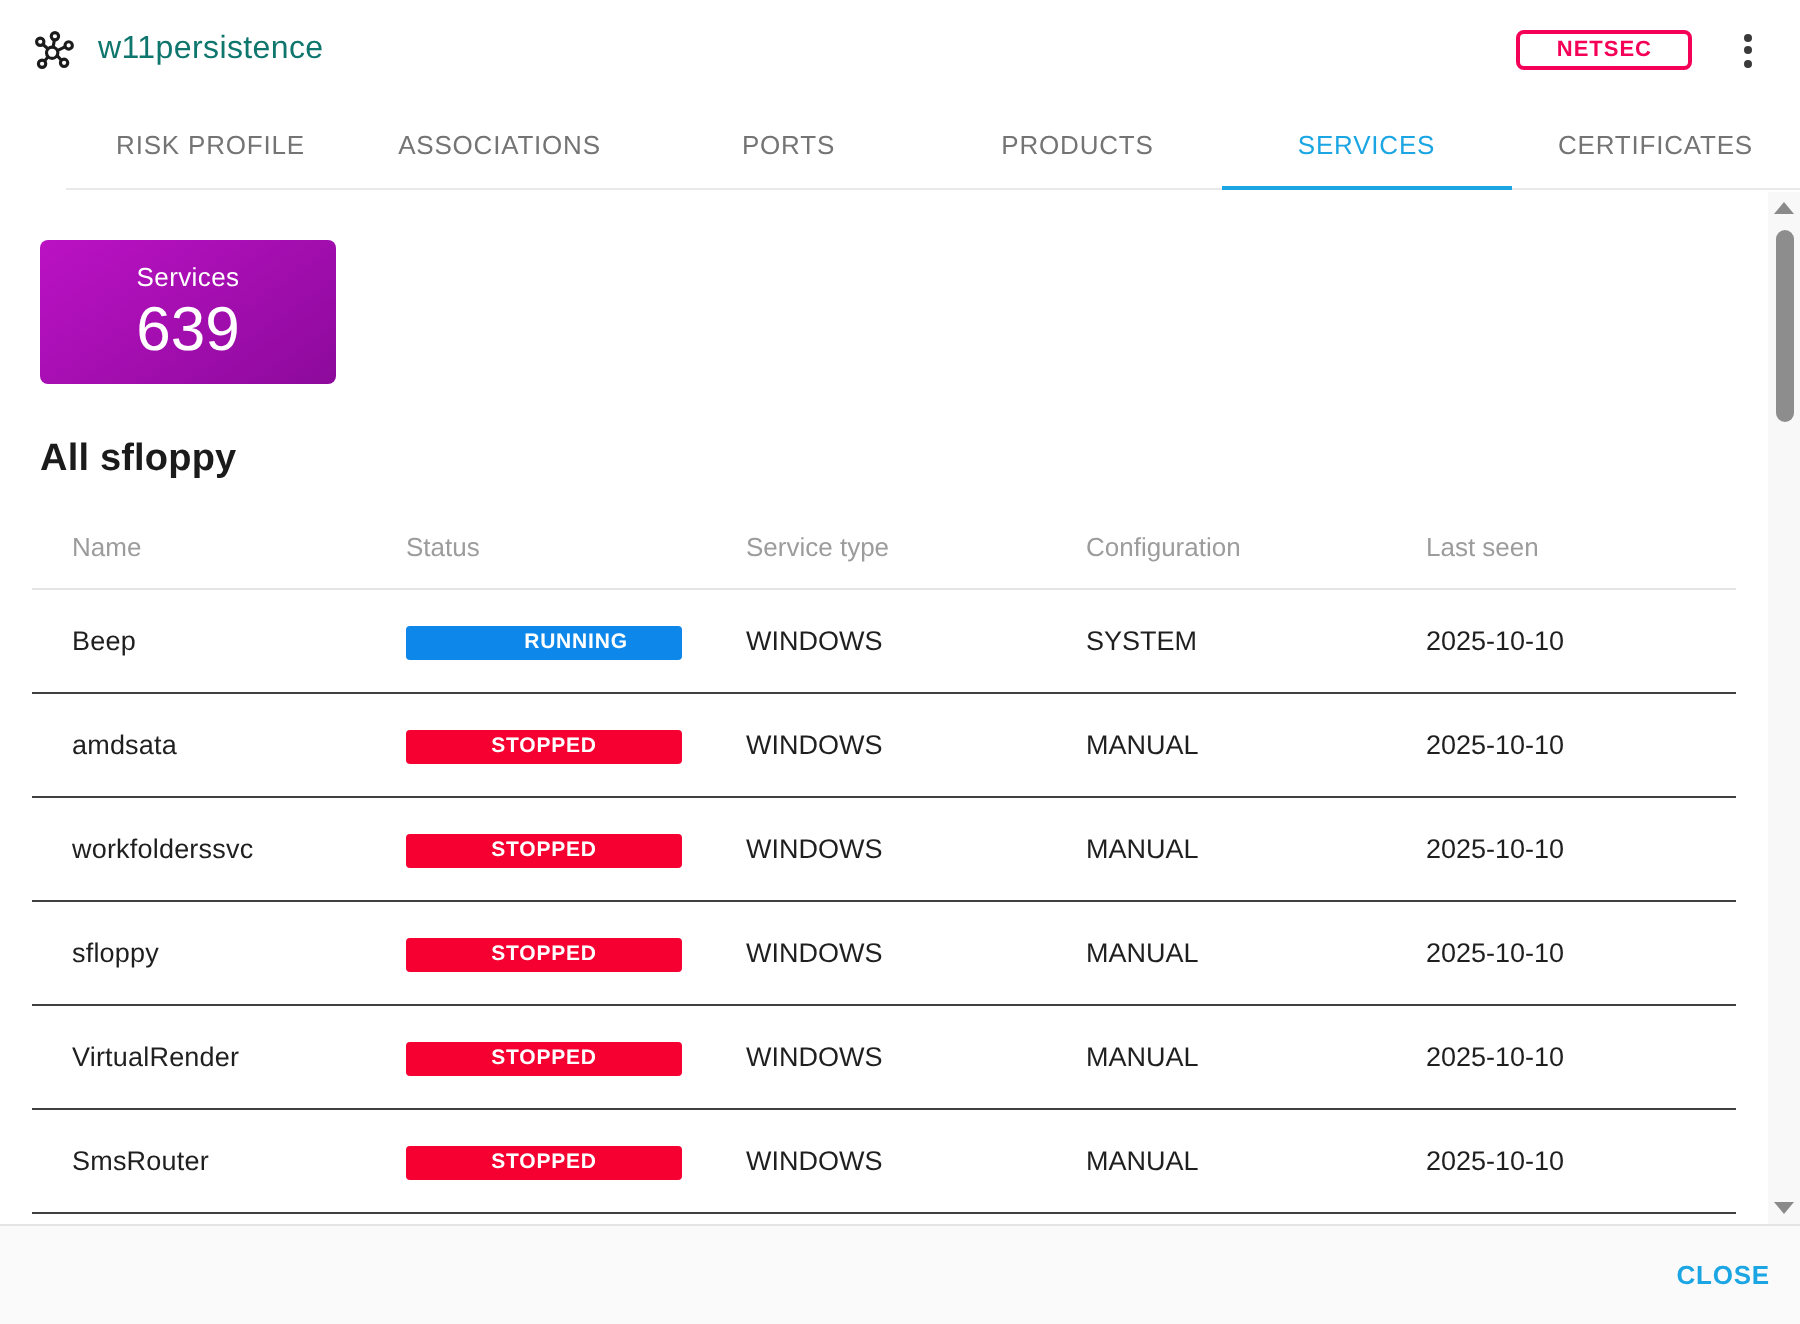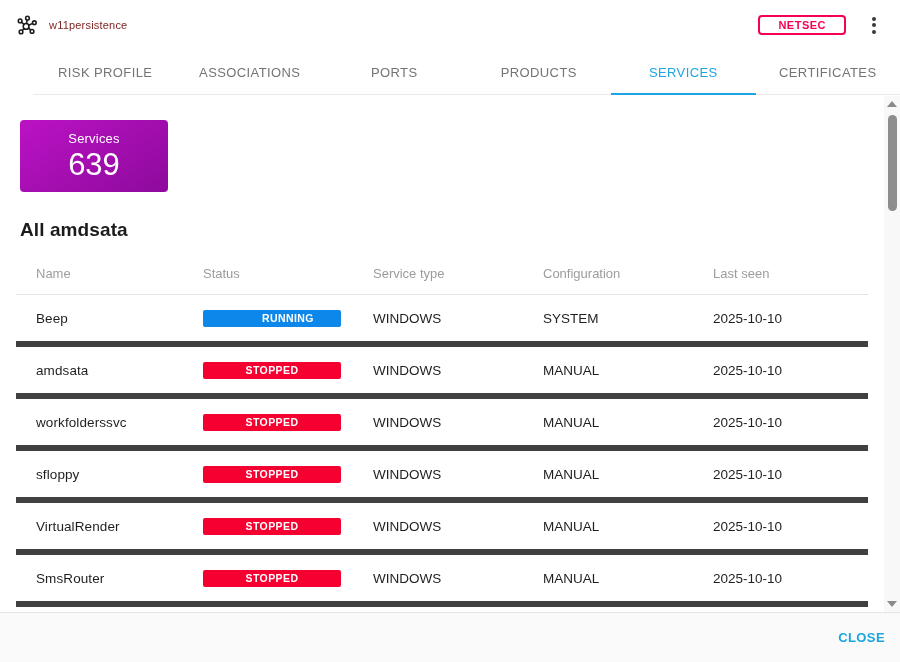--- a/index.html
+++ b/index.html
@@ -15,23 +15,23 @@
   
   .dlg-header {
     height: 50px;
     display: flex;
     align-items: center;
     padding: 0 18px 0 16px;
     gap: 11px;
   }
   .dlg-header .net-icon { display: flex; align-items: center; }
   .dlg-title {
-    font-size: 11px;
+    font-size: 16px;
     font-weight: 500;
-    color: #7f1d1d;
+    color: #0f766e;
     letter-spacing: 0.2px;
   }
   .hdr-right { margin-left: auto; display: flex; align-items: center; gap: 20px; }
   .netsec-badge {
     border: 2px solid var(--netsec-pink);
     color: var(--netsec-pink);
     font-size: 11px;
     font-weight: 700;
     letter-spacing: 0.5px;
     padding: 2px 18px;
@@ -110,21 +110,21 @@
     padding-left: 20px;
   }
   .tbl-head {
     height: 42px;
     border-bottom: 1px solid #e4e4e4;
     color: #9c9c9c;
     font-size: 13px;
   }
   .tbl-body .tbl-row {
     height: 52px;
-    border-bottom: 6px solid #404040;
+    border-bottom: 1px solid #404040;
     font-size: 13.5px;
     color: #1f1f1f;
   }
   .cell-name { letter-spacing: 0.1px; }
   .status-badge {
     display: inline-block;
     width: 138px;
     height: 17px;
     line-height: 17px;
     border-radius: 2px;
@@ -255,21 +255,21 @@
     </div>
 
   <div class="content-area">
     <div class="scroll-content">
 
       <div class="summary-card">
         <span class="card-label">Services</span>
         <span class="card-count">639</span>
       </div>
 
-      <h2 class="section-title">All amdsata</h2>
+      <h2 class="section-title">All sfloppy</h2>
 
       <div class="svc-table">
         <div class="tbl-row tbl-head">
             <span class="tbl-col">Name</span>
             <span class="tbl-col">Status</span>
             <span class="tbl-col">Service type</span>
             <span class="tbl-col">Configuration</span>
             <span class="tbl-col">Last seen</span>
           </div>
         <div class="tbl-body">

